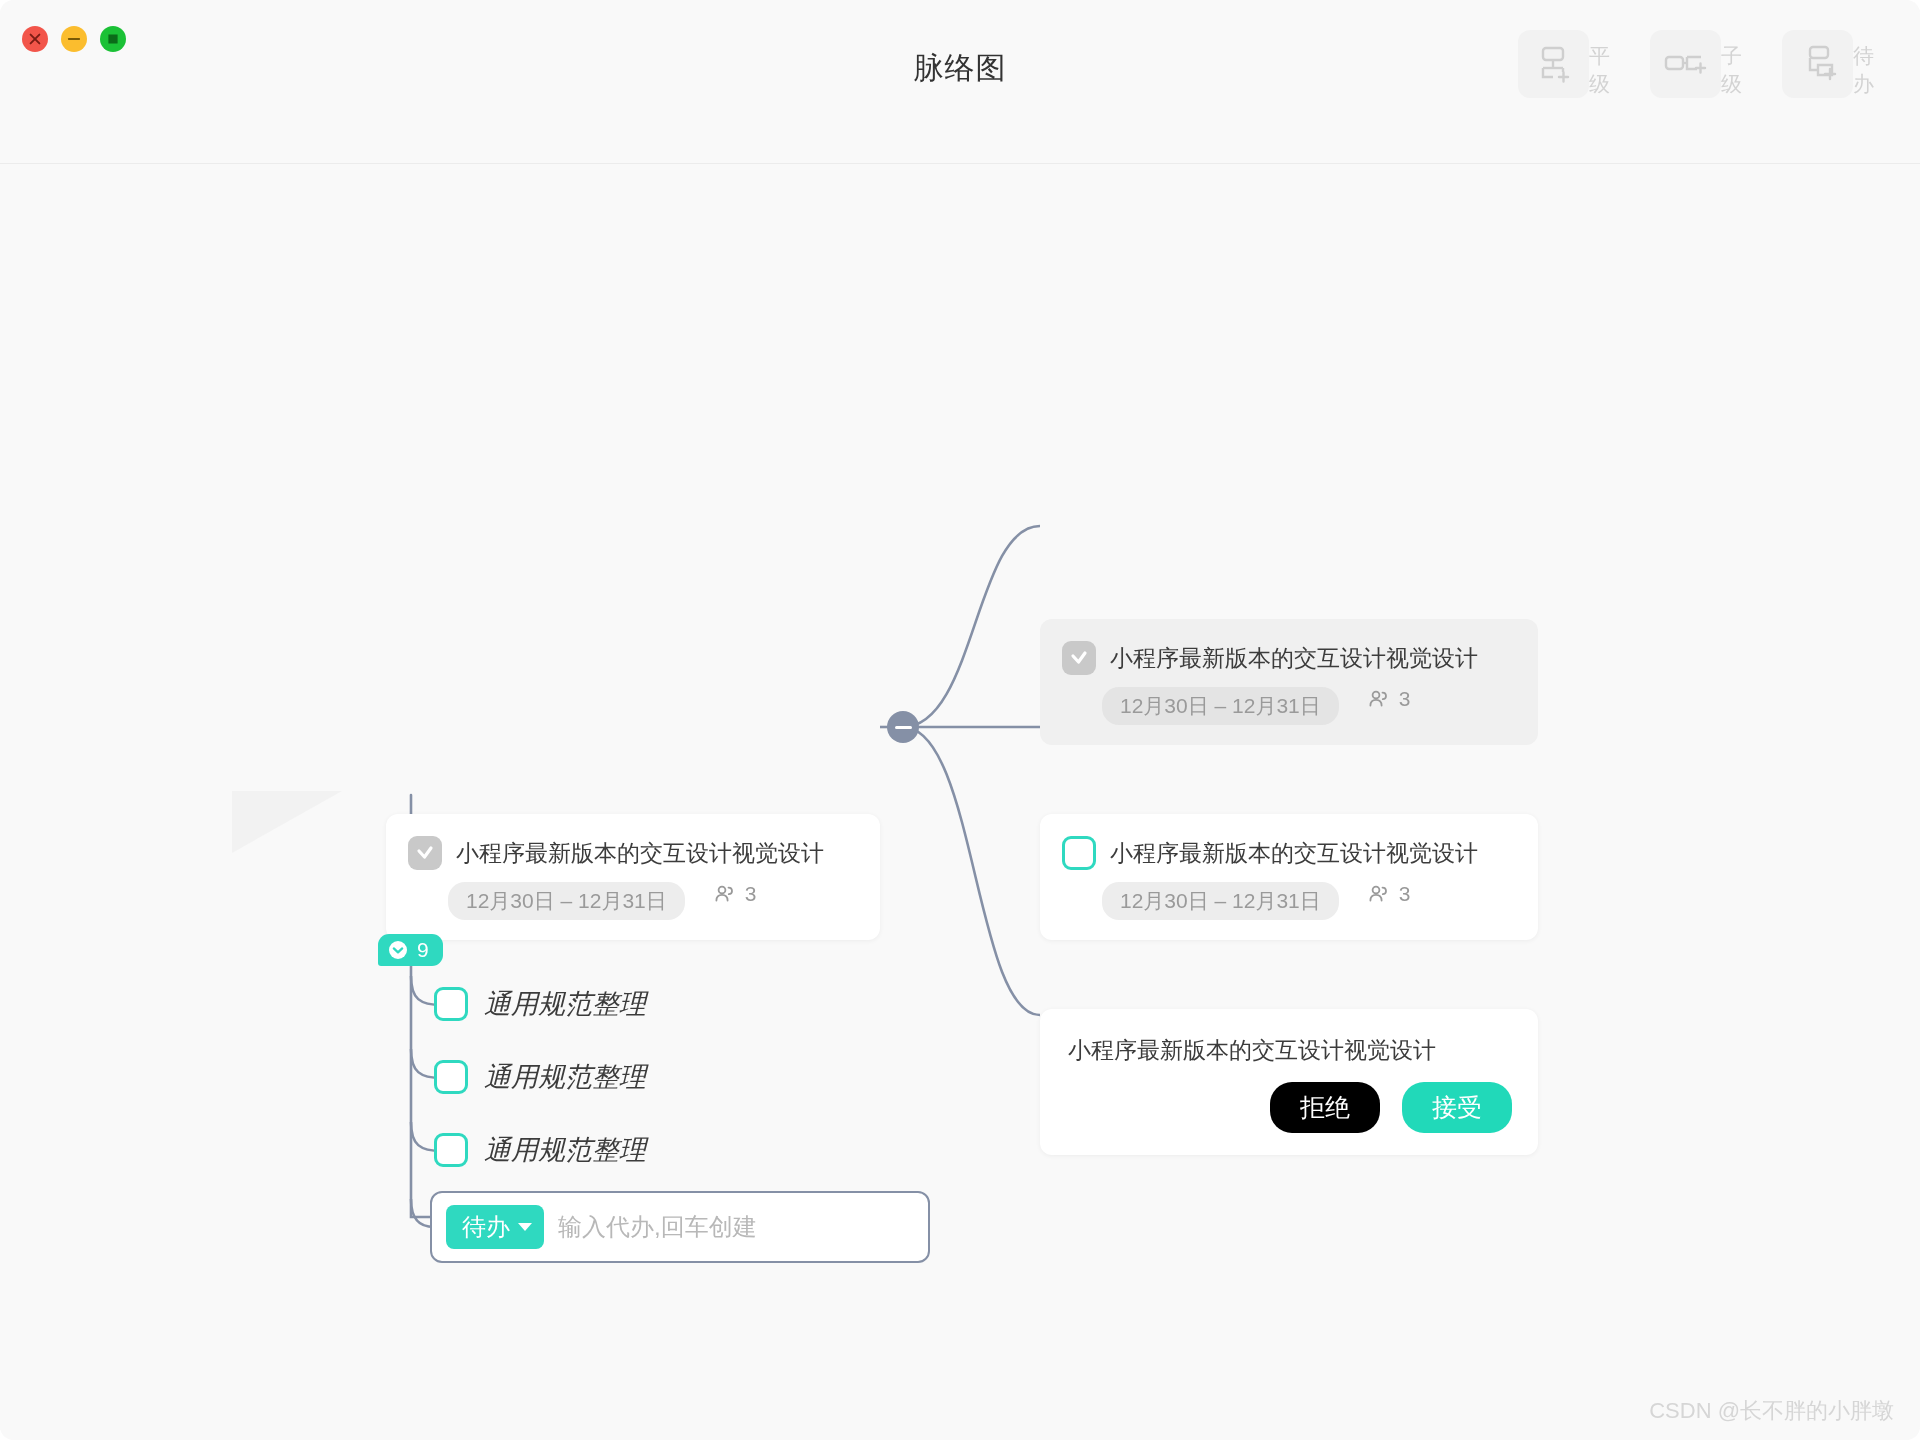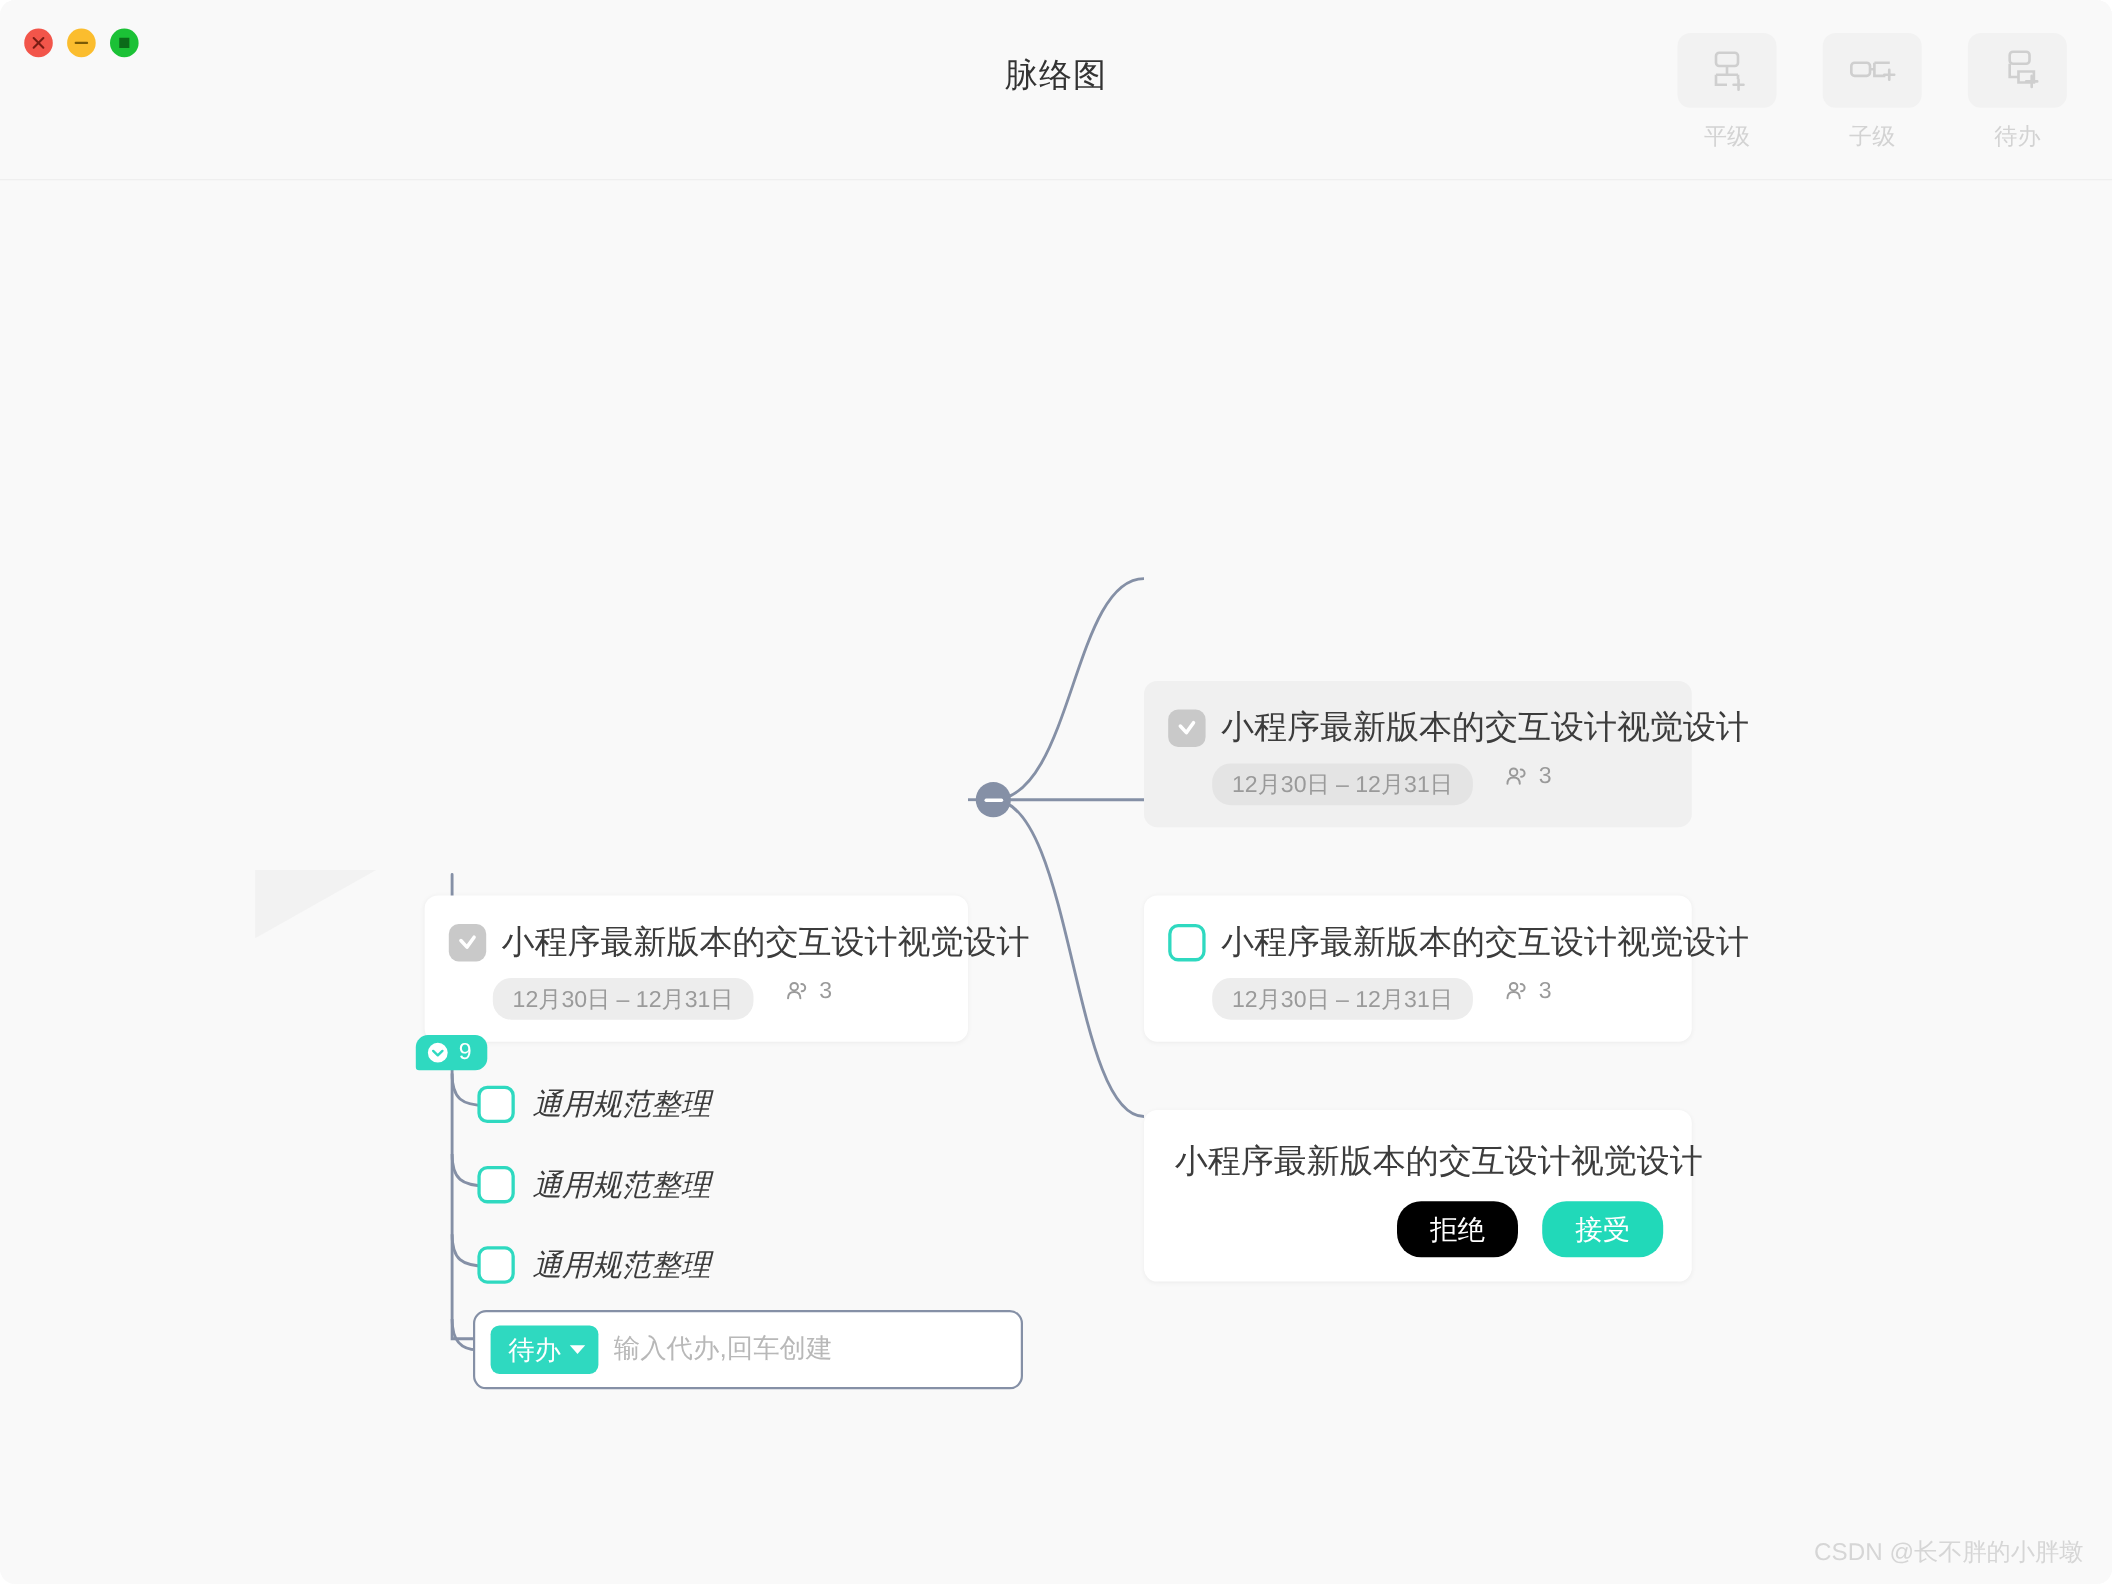--- a/index.html
+++ b/index.html
@@ -63,21 +63,21 @@
   #toolbar {
     position: absolute;
     top: 30px;
     right: 34px;
     display: flex;
     gap: 28px;
   }
   .tool-btn {
     width: 104px;
     display: flex;
-    flex-direction: column;
+    flex-direction: row;
     align-items: center;
     cursor: pointer;
     user-select: none;
   }
   .tool-icon-box {
     width: 90px; height: 68px;
     background: #f2f2f2;
     border-radius: 12px;
     display: flex;
     align-items: center;
@@ -125,21 +125,21 @@
   .node-card.muted {
     background: #f0f0f0;
     box-shadow: none;
   }
   .node-row {
     display: flex;
     align-items: center;
     gap: 14px;
   }
   .node-title {
-    font-size: 30px;
+    font-size: 23px;
     color: #3c3c3c;
     white-space: nowrap;
   }
   .node-title.plain { padding-left: 2px; }
 
   .cb {
     width: 34px; height: 34px;
     border-radius: 9px;
     flex: 0 0 auto;
     display: flex;

